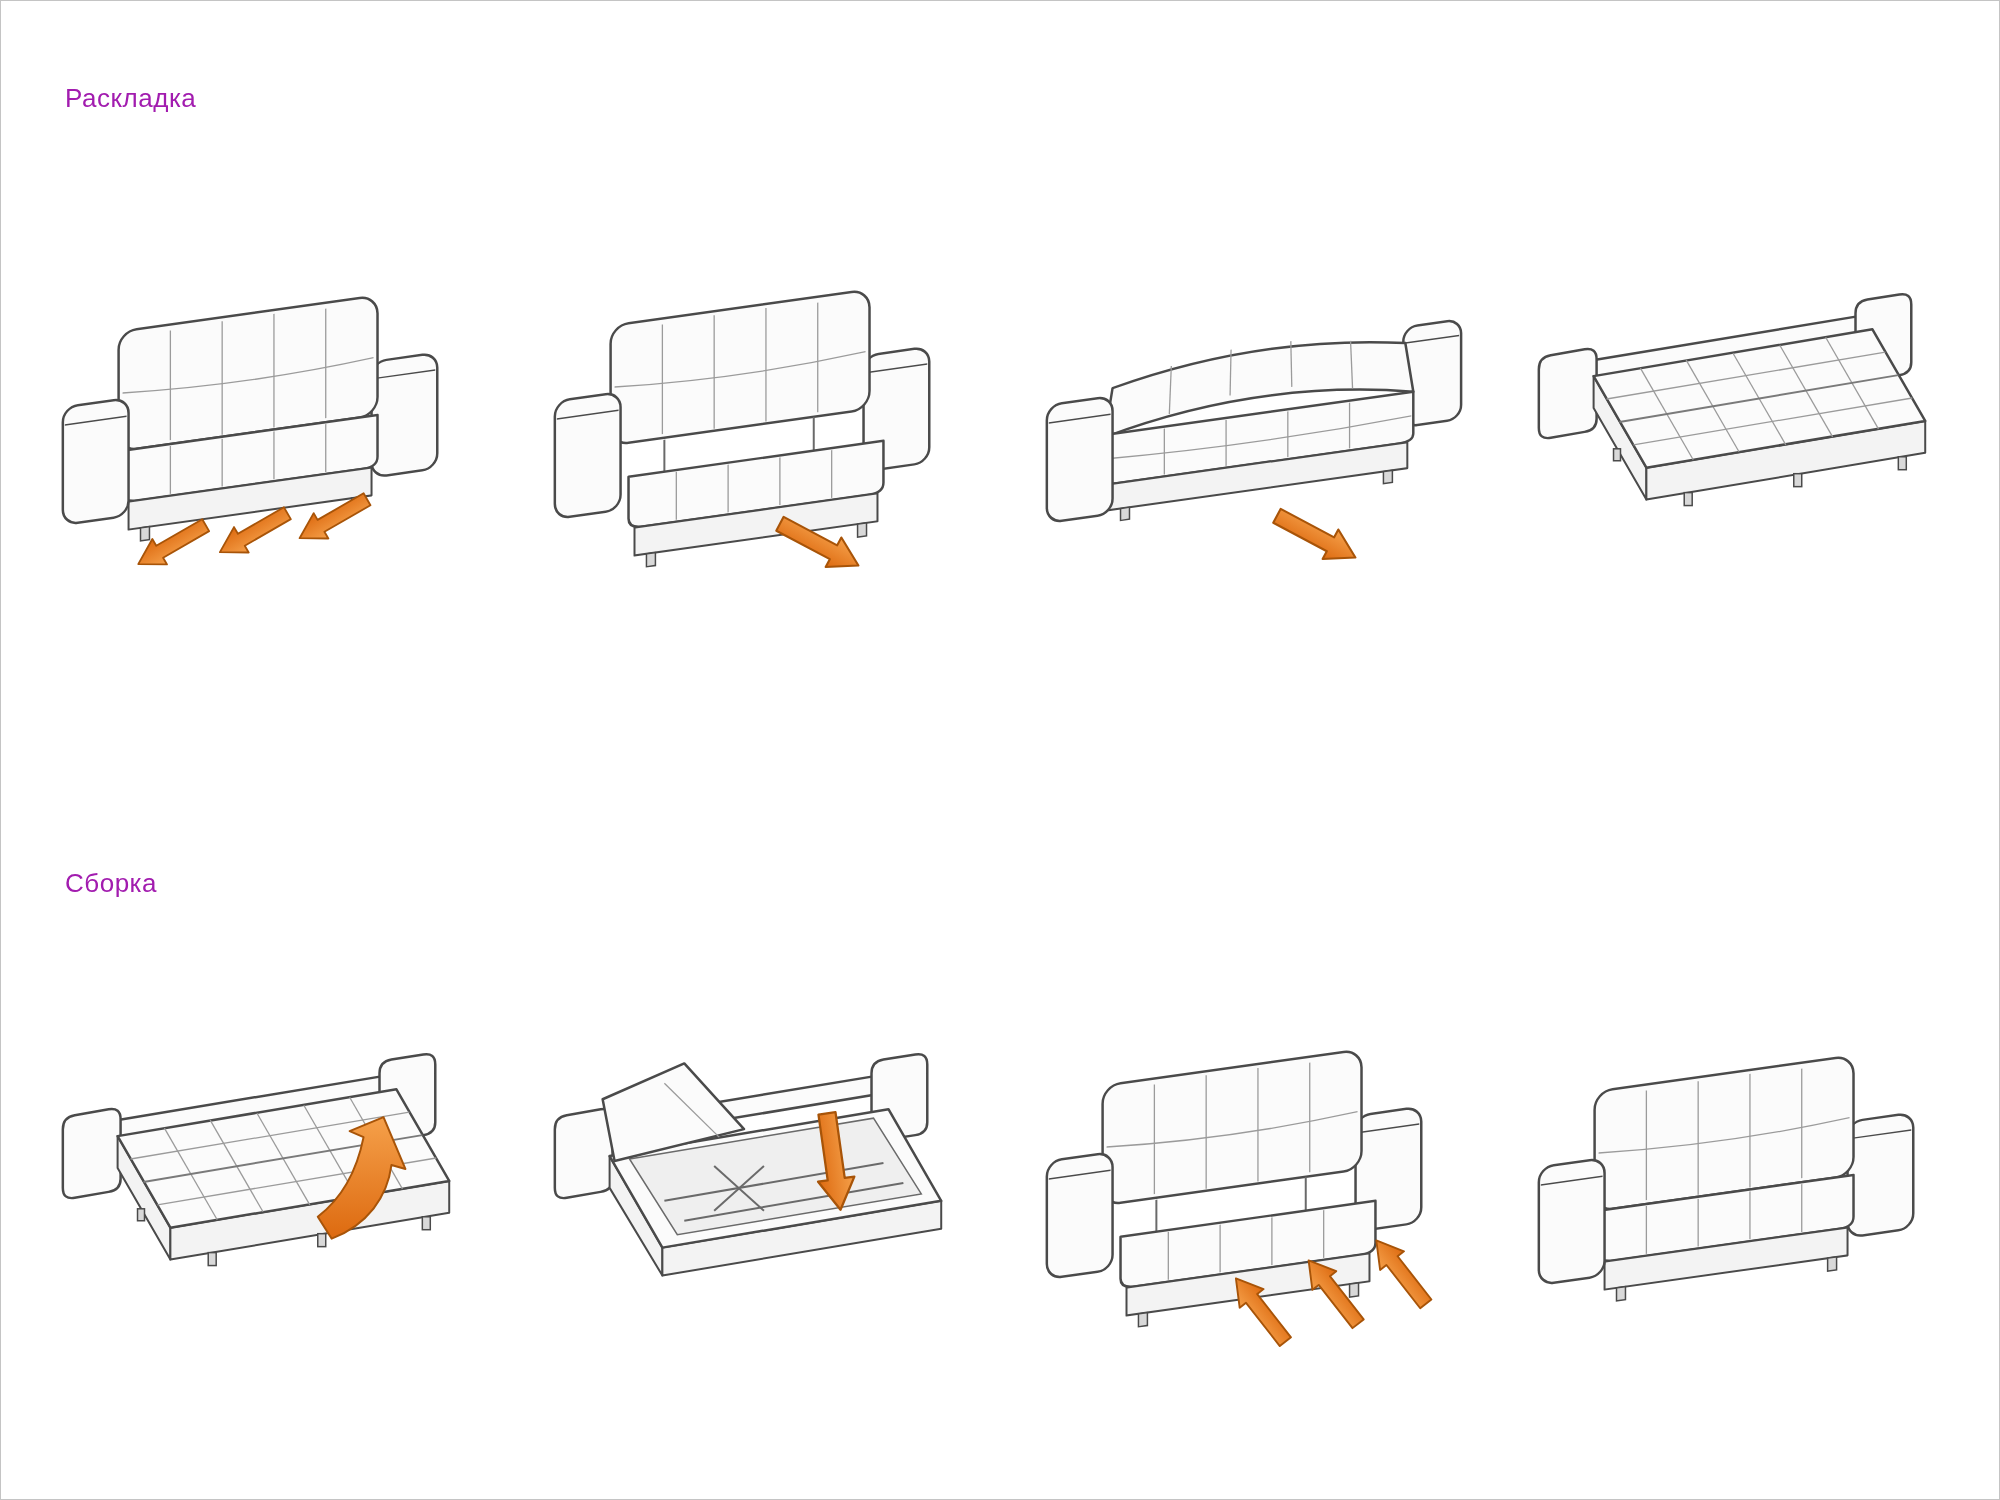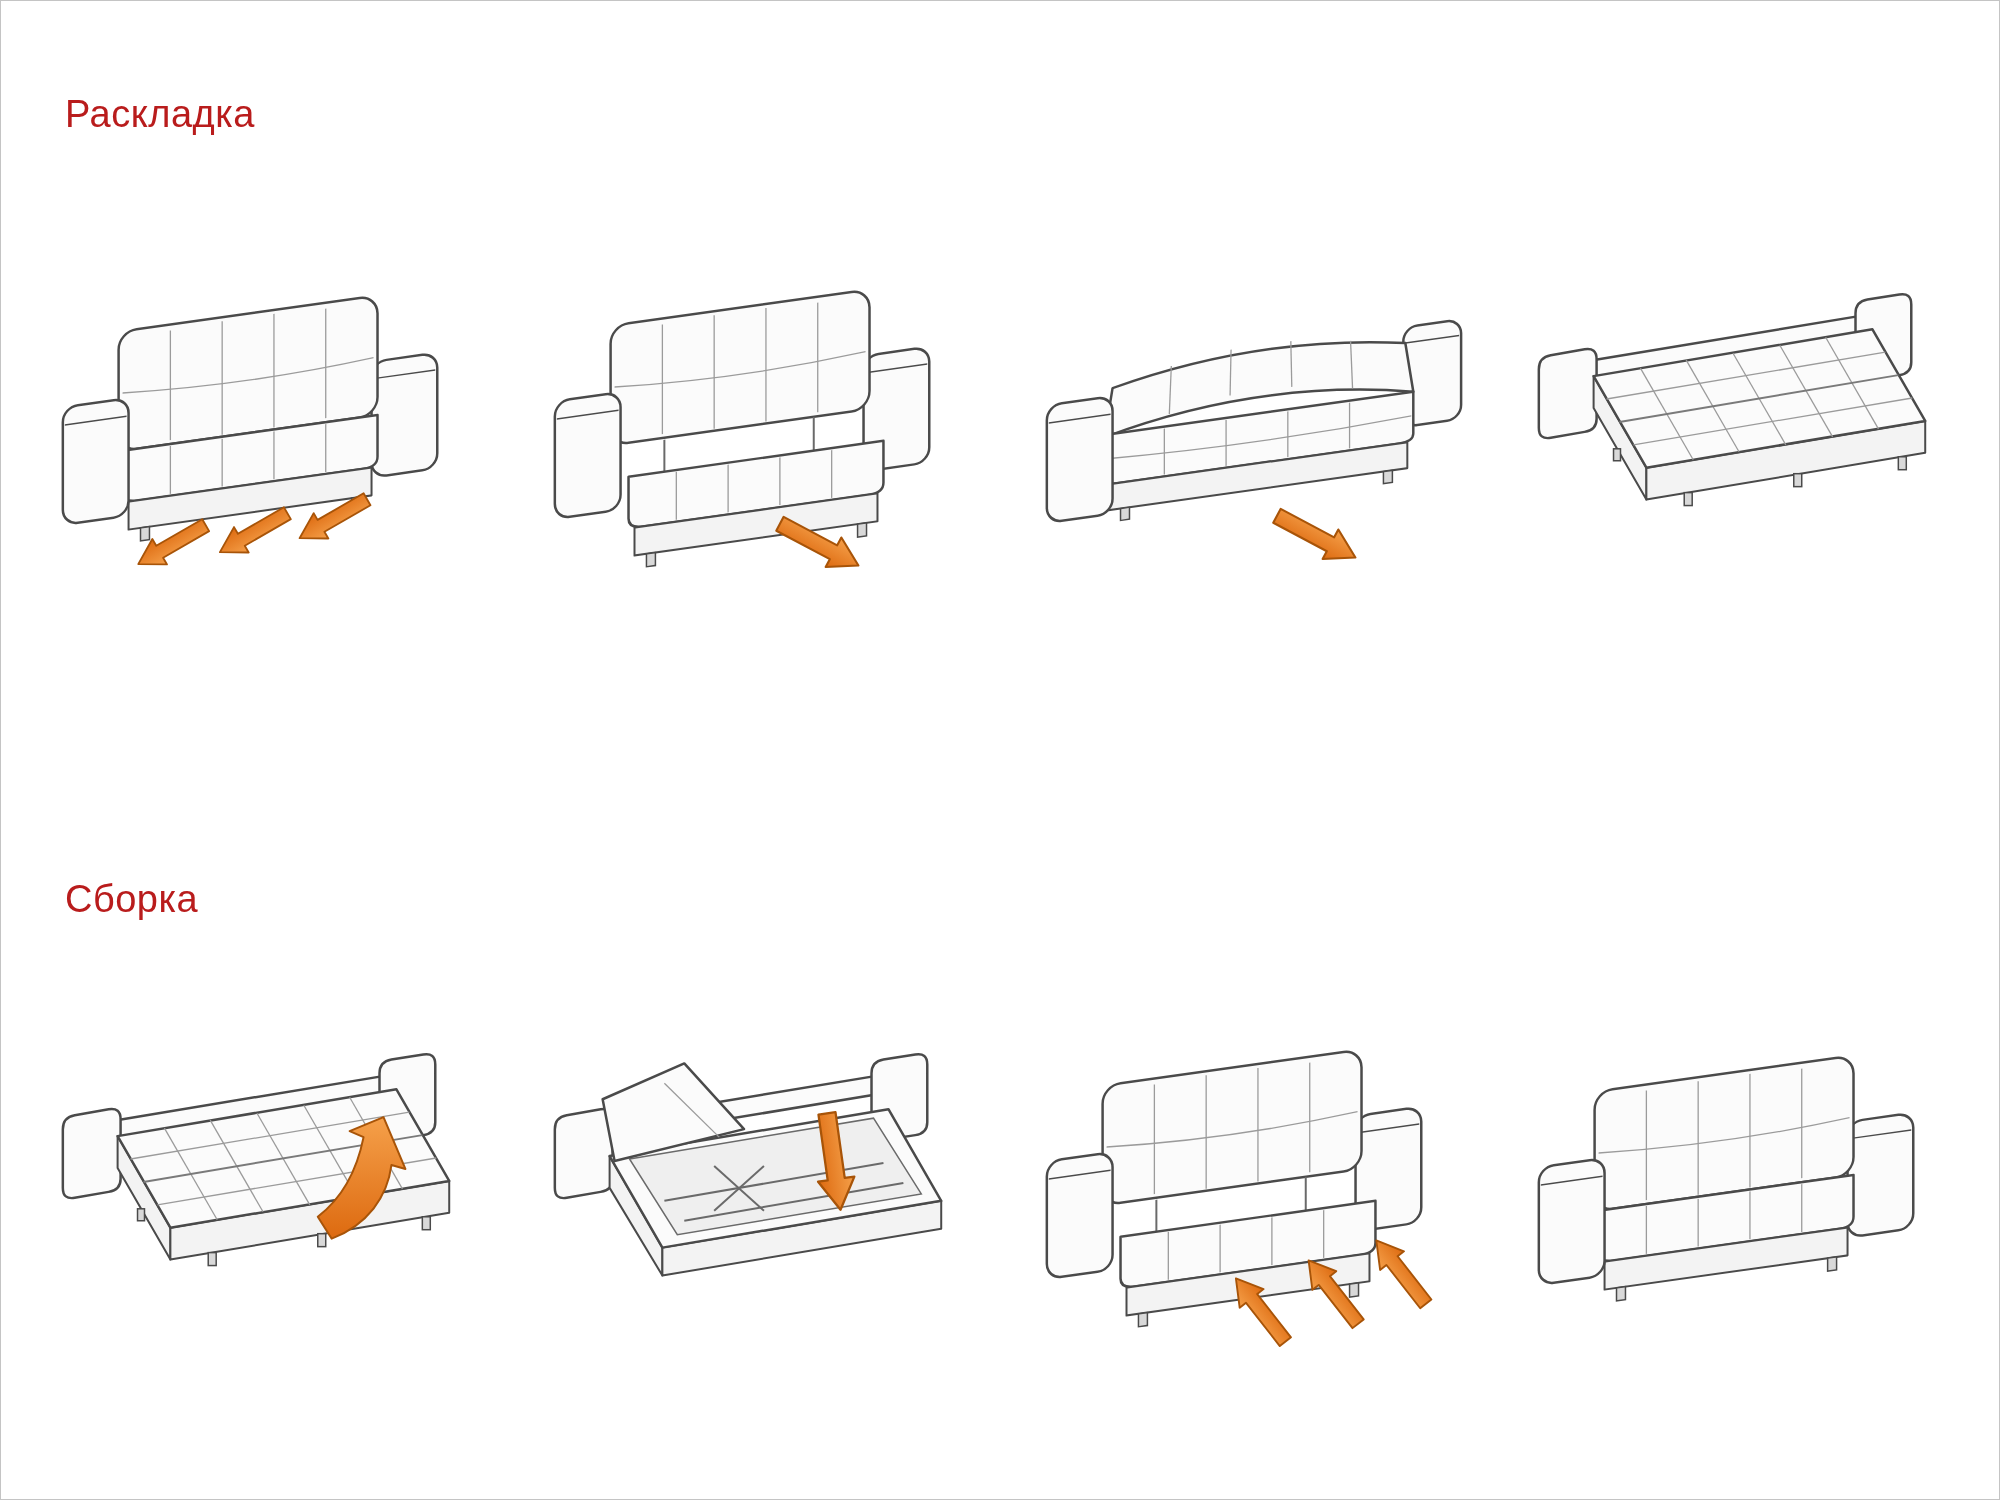--- a/index.html
+++ b/index.html
@@ -8,23 +8,23 @@
     width:2000px;height:1500px;
     box-sizing:border-box;
     background:#ffffff;
     border:1px solid #c4c4c4;
     font-family:"Liberation Sans", sans-serif;
     overflow:hidden;
   }
   .section-title{
     position:absolute;
     left:64px;
-    font-size:38px;
+    font-size:26px;
     font-weight:400;
-    color:#b91c1c;
+    color:#a21caf;
     letter-spacing:0.5px;
   }
   #title-unfolding{top:60px;}
   #title-folding{top:845px;}
   .steps-row{
     position:absolute;
     left:15px;right:15px;
     height:460px;
     display:flex;
     justify-content:space-between;

